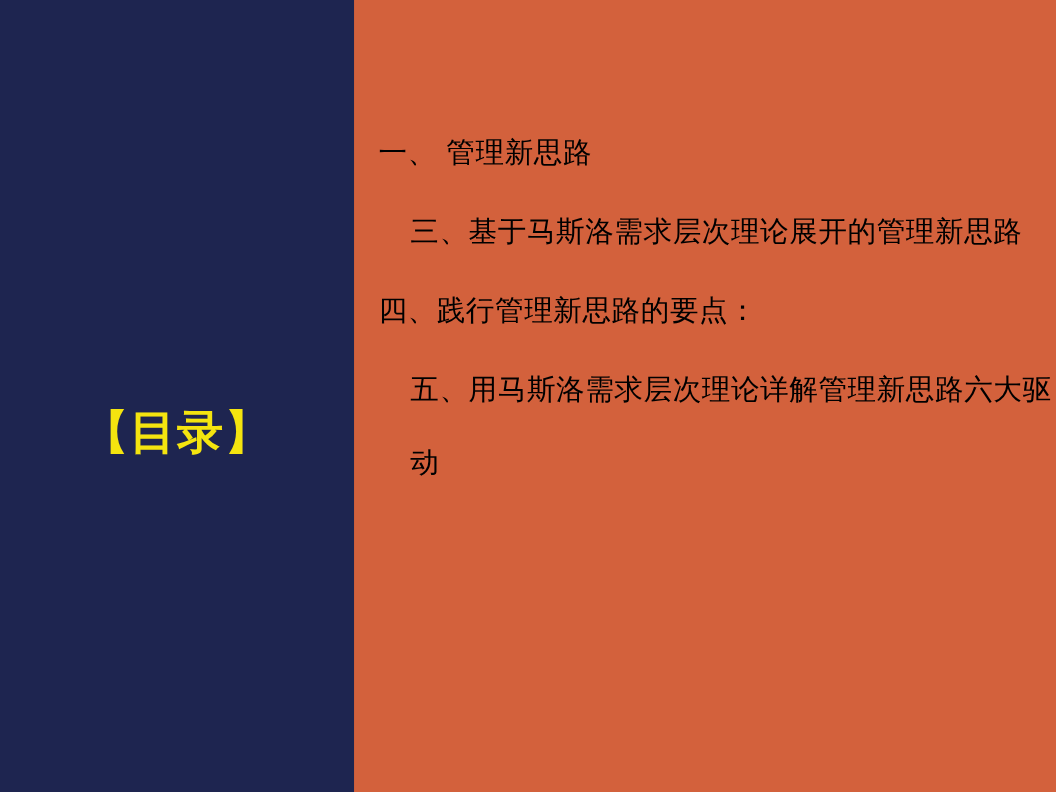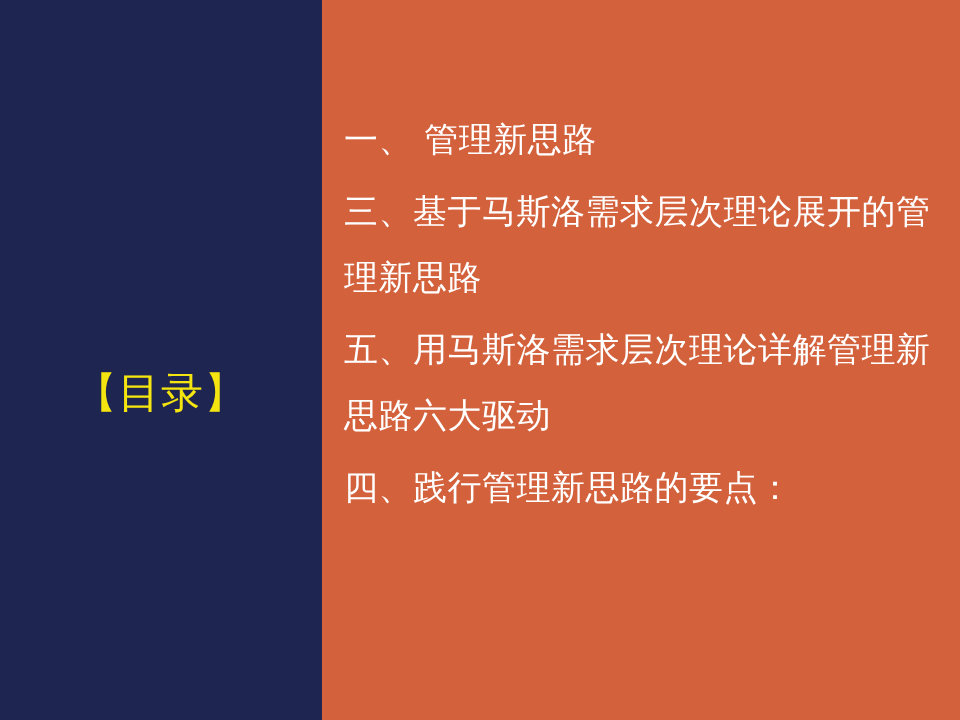--- a/index.html
+++ b/index.html
@@ -34,65 +34,66 @@
     position: absolute;
     left: 0;
     right: 0;
     top: 371px;
     text-align: center;
     color: #F4E40F;
     font-size: 42px;
     line-height: 44px;
     letter-spacing: 1px;
     white-space: nowrap;
-    font-weight: 400;
+    font-weight: 700;
   }
   
   #right-panel {
     position: relative;
     flex: 1 1 auto;
     height: 720px;
     background: #D3613C;
   }
   #toc-list {
     position: absolute;
     left: 22px;
     top: 106px;
     width: 616px;
     list-style: none;
     margin: 0;
     padding: 0;
   }
   .toc-item {
-    color: #ffffff;
-    font-size: 34px;
+    color: #000000;
+    font-size: 26px;
     line-height: 66px;
     font-weight: 400;
     letter-spacing: 0.5px;
     margin: 0 0 6px 0;
     word-break: break-all;
   }
   .toc-item.single {
     margin-bottom: 6px;
   }
   .toc-item.wrapped {
     margin-bottom: 6px;
+    margin-left: 29px;
   }
 </style>
 </head>
 <body>
 
 <div id="slide">
 
   <div id="left-panel">
     <div id="slide-title">【目录】</div>
   </div>
 
   <div id="right-panel">
     <ul id="toc-list">
       <li class="toc-item single">一、 管理新思路</li>
       <li class="toc-item wrapped">三、基于马斯洛需求层次理论展开的管理新思路</li>
+      <li class="toc-item single">四、践行管理新思路的要点：</li>
       <li class="toc-item wrapped">五、用马斯洛需求层次理论详解管理新思路六大驱动</li>
-      <li class="toc-item single">四、践行管理新思路的要点：</li>
     </ul>
   </div>
 
 </div>
 
 </body></html>

